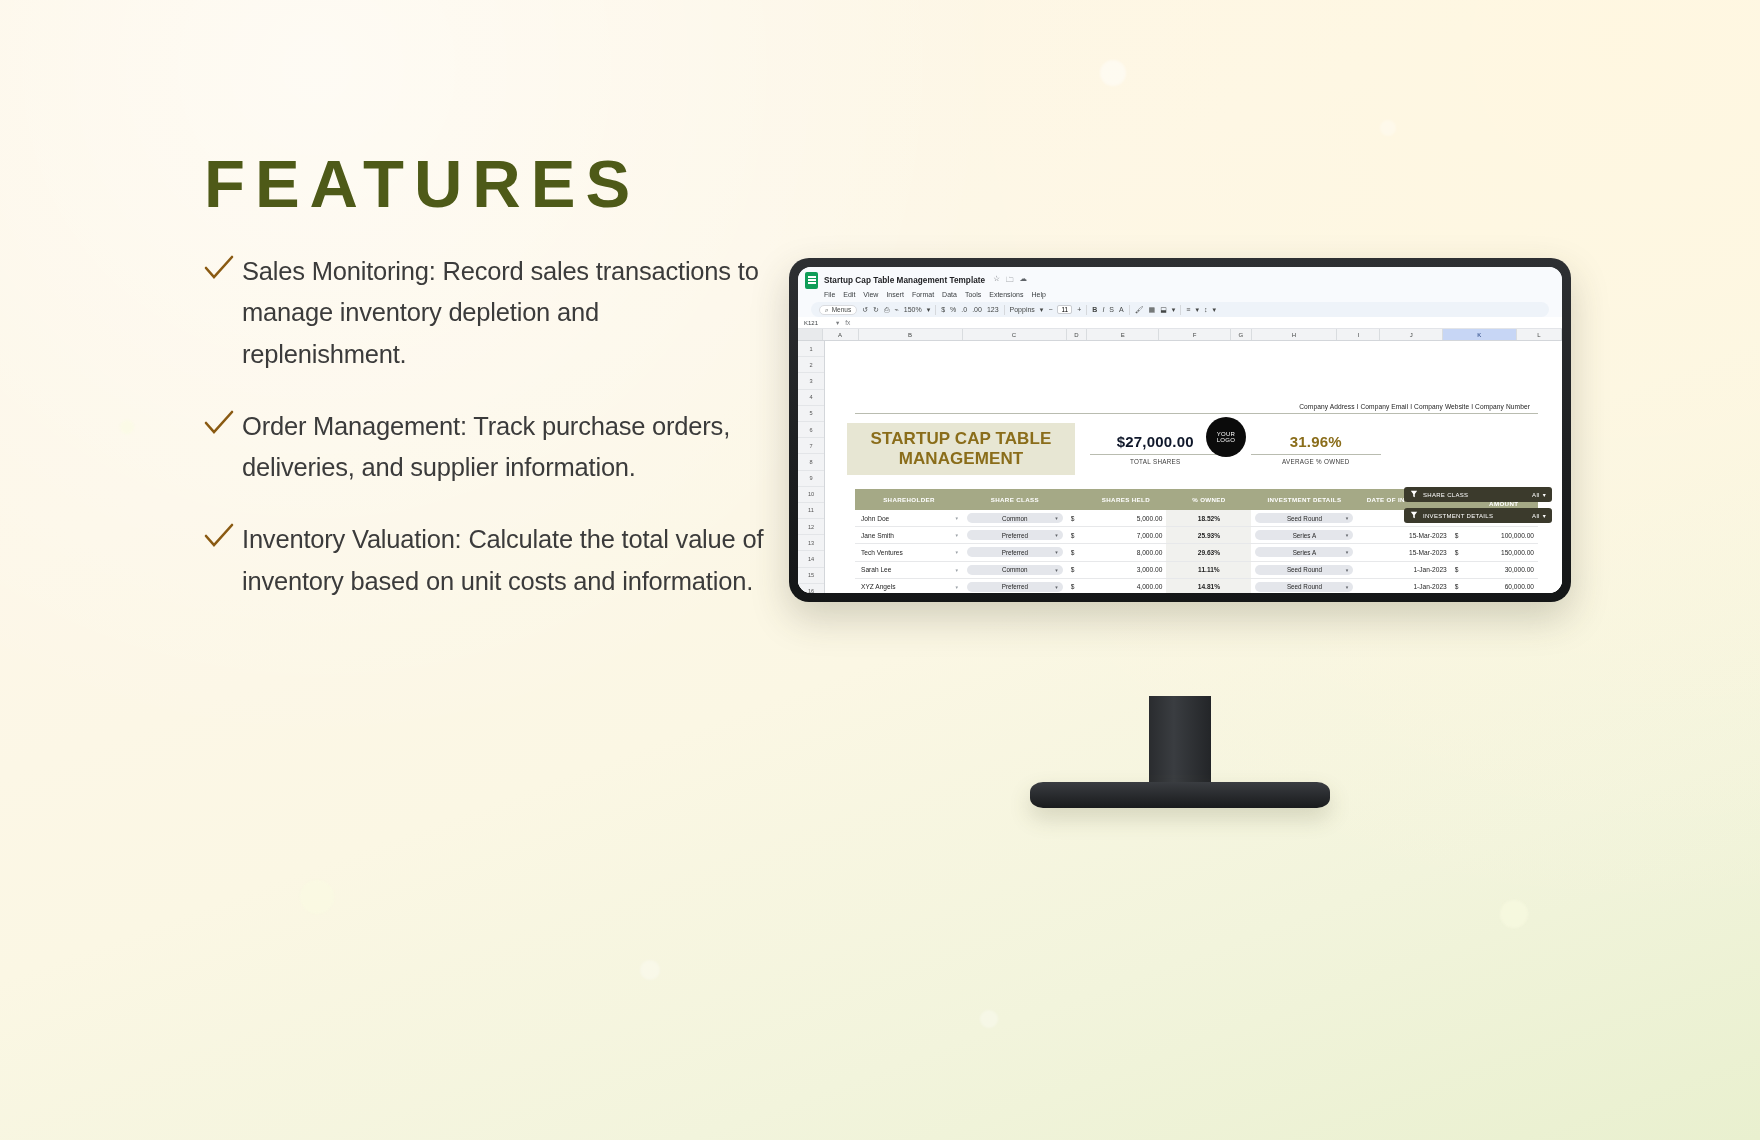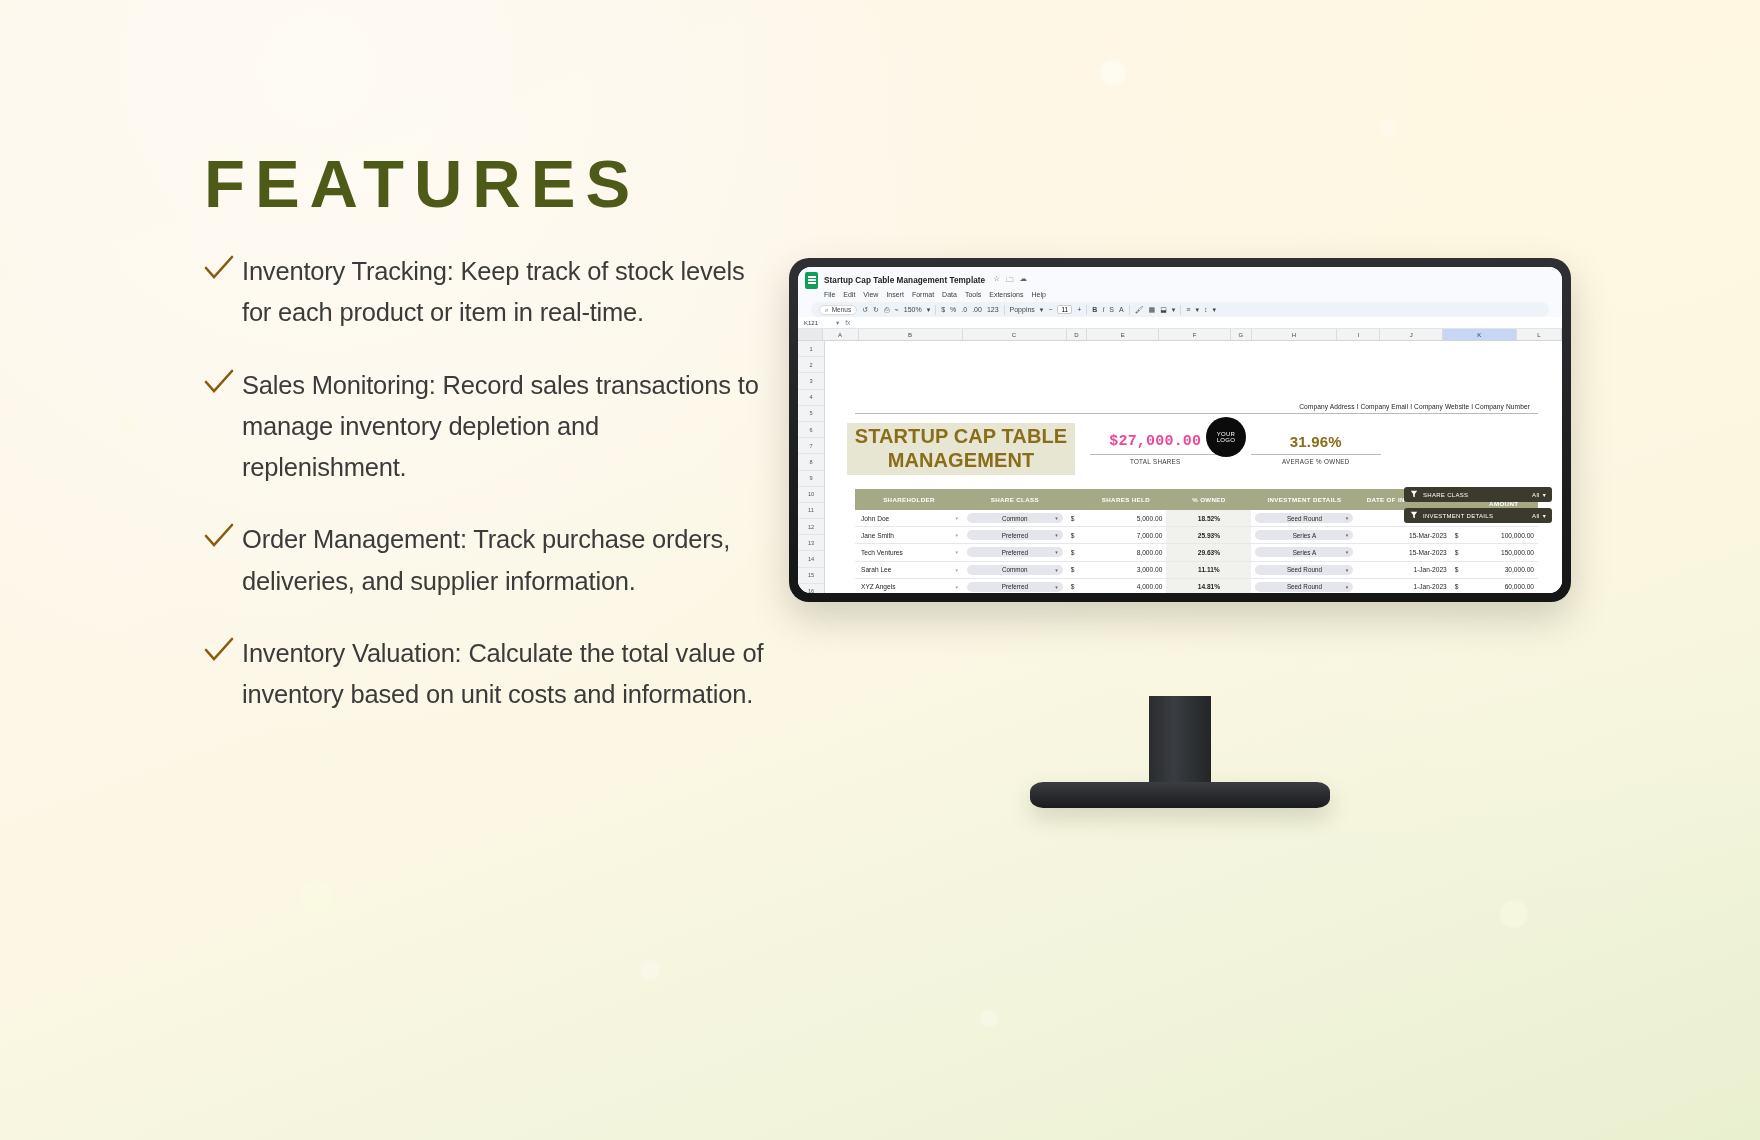--- a/index.html
+++ b/index.html
@@ -134,25 +134,25 @@
     margin-top:62px;letter-spacing:.1px;
   }
   .hr-top{border-top:1px solid #b9bcb0;margin:3px 8px 0 8px;}
 
   .kpis{display:flex;align-items:stretch;margin-top:9px;gap:0;}
   .kpi-title{
     background:#e7e6d3;width:228px;min-height:52px;display:flex;align-items:center;
     justify-content:center;text-align:center;
   }
   .kpi-title span{
-    color:#8a6d1a;font-size:20px;font-weight:bold;line-height:1.18;letter-spacing:.1px;
+    color:#8a6d1a;font-size:17px;font-weight:bold;line-height:1.18;letter-spacing:.1px;
   }
   .kpi{flex:1;display:flex;flex-direction:column;align-items:center;justify-content:center;padding:0 8px;}
   .kpi .val{font-size:15px;font-weight:bold;letter-spacing:.2px;}
-  .kpi .val.blue{color:#ec4899;font-family:Liberation Mono, monospace;}
+  .kpi .val.blue{color:#0f172a;}
   .kpi .val.gold{color:#8a6d1a;}
   .kpi .rule{width:90%;border-top:1px solid #b9bcb0;margin:4px 0 3px 0;}
   .kpi .lbl{font-size:6.3px;color:#3a3a3a;letter-spacing:.3px;}
 
   .filters{position:absolute;right:10px;top:84px;width:148px;}
   .filter-btn{
     background:#3b3a2c;color:#fff;border-radius:3px;height:15px;display:flex;
     align-items:center;padding:0 6px;margin-bottom:6px;font-size:6px;letter-spacing:.3px;
     justify-content:space-between;
   }
@@ -192,28 +192,20 @@
   <div class="bokeh b2" style="left:1380px;top:120px;width:16px;height:16px;"></div>
   <div class="bokeh b3" style="left:300px;top:880px;width:34px;height:34px;"></div>
   <div class="bokeh b2" style="left:640px;top:960px;width:20px;height:20px;"></div>
   <div class="bokeh b3" style="left:1500px;top:900px;width:28px;height:28px;"></div>
   <div class="bokeh b2" style="left:980px;top:1010px;width:18px;height:18px;"></div>
   <div class="bokeh b3" style="left:120px;top:420px;width:14px;height:14px;"></div>
 
   <div class="left">
     <h1 class="features-title">FEATURES</h1>
     <ul class="feature-list">
-      <li class="feature-item">
-        <span class="check">
-          <svg width="30" height="28" viewBox="0 0 30 28">
-              <path d="M2 13 L10 22 L28 2" stroke="#8a5a12" stroke-width="2.6" fill="none" stroke-linecap="round"></path>
-            </svg>
-        </span>
-        <span class="feature-text">Inventory Tracking: Keep track of stock levels for each product or item in real-time.</span>
-      </li>
       <li class="feature-item">
         <span class="check">
           <svg width="30" height="28" viewBox="0 0 30 28">
               <path d="M2 13 L10 22 L28 2" stroke="#8a5a12" stroke-width="2.6" fill="none" stroke-linecap="round"></path>
             </svg>
         </span>
         <span class="feature-text">Sales Monitoring: Record sales transactions to manage inventory depletion and replenishment.</span>
       </li>
       <li class="feature-item">
         <span class="check">

